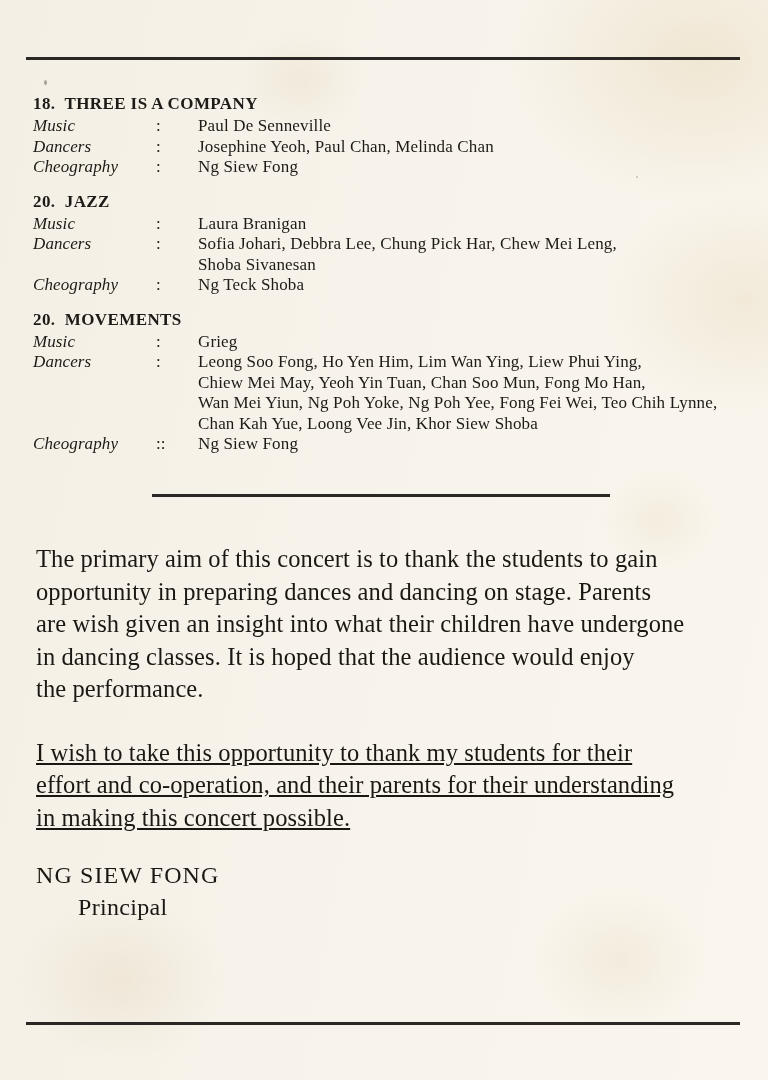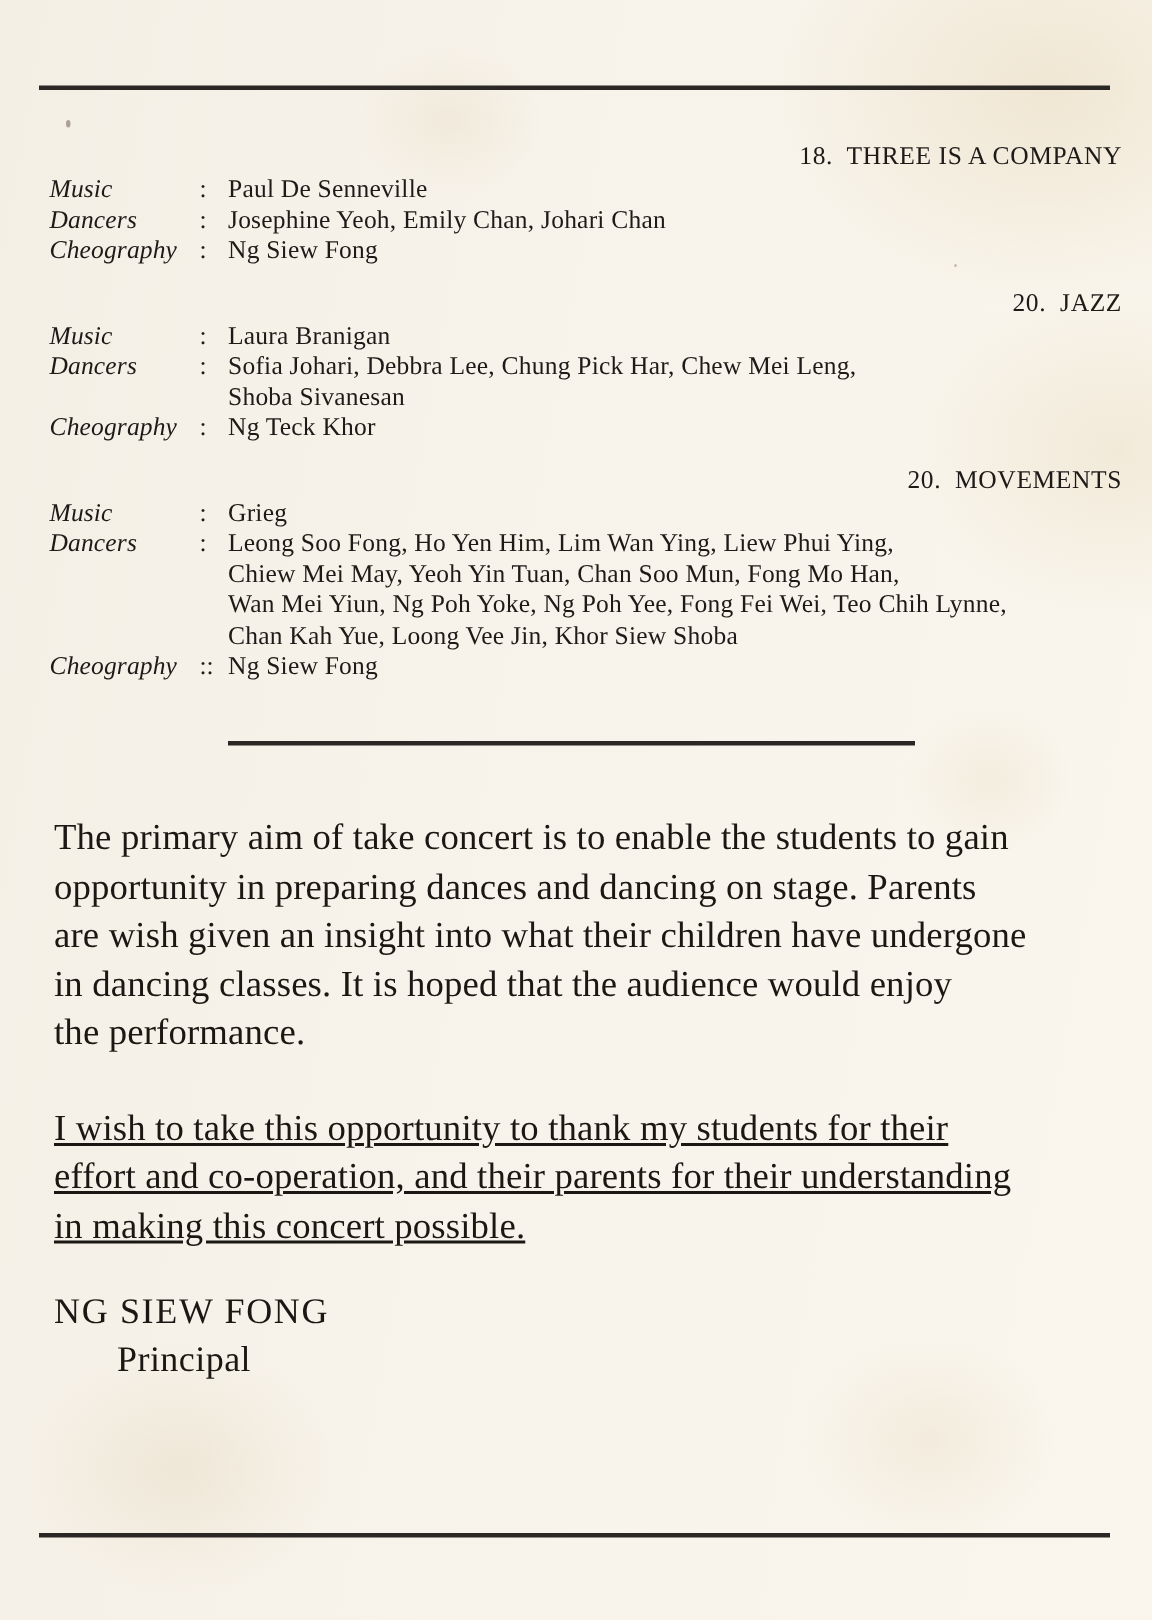--- a/index.html
+++ b/index.html
@@ -54,32 +54,32 @@
 
   
   .programme {
     position: absolute;
     left: 33px;
     top: 92px;
     width: 715px;
   }
   .item { margin-bottom: 2px; }
   .item-title {
-    font-weight: normal;
+    font-weight: bold;
     font-size: 17px;
     letter-spacing: .4px;
     line-height: 23px;
     margin-bottom: 1px;
     white-space: pre;
-    text-align: right;
   }
   .credit-row {
     display: flex;
     align-items: flex-start;
     line-height: 20.5px;
+    gap: 23px;
   }
   .credit-label {
     font-style: italic;
     font-size: 17px;
     width: 100px;
     flex: 0 0 100px;
     letter-spacing: .1px;
   }
   .credit-colon {
     font-size: 17px;
@@ -147,21 +147,21 @@
         <span class="credit-colon">:</span>
         <span class="credit-value">
           <span class="vline">Paul De Senneville</span>
         </span>
       </div>
 
       <div class="credit-row">
         <span class="credit-label">Dancers</span>
         <span class="credit-colon">:</span>
         <span class="credit-value">
-          <span class="vline">Josephine Yeoh, Emily Chan, Johari Chan</span>
+          <span class="vline">Josephine Yeoh, Paul Chan, Melinda Chan</span>
         </span>
       </div>
 
       <div class="credit-row">
         <span class="credit-label">Cheography</span>
         <span class="credit-colon">:</span>
         <span class="credit-value">
           <span class="vline">Ng Siew Fong</span>
         </span>
       </div>
@@ -184,21 +184,21 @@
         <span class="credit-value">
           <span class="vline">Sofia Johari, Debbra Lee, Chung Pick Har, Chew Mei Leng,</span>
           <span class="vline">Shoba Sivanesan</span>
         </span>
       </div>
 
       <div class="credit-row">
         <span class="credit-label">Cheography</span>
         <span class="credit-colon">:</span>
         <span class="credit-value">
-          <span class="vline">Ng Teck Khor</span>
+          <span class="vline">Ng Teck Shoba</span>
         </span>
       </div>
     </div>
 
     <div class="item item-20">
       <div class="item-title">20.  MOVEMENTS</div>
 
       <div class="credit-row">
         <span class="credit-label">Music</span>
         <span class="credit-colon">:</span>
@@ -226,21 +226,21 @@
         </span>
       </div>
     </div>
 
   </div>
 
   <div class="rule middle"></div>
 
   <div class="message">
     <p>
-      <span class="mline">The primary aim of take concert is to enable the students to gain</span>
+      <span class="mline">The primary aim of this concert is to thank the students to gain</span>
       <span class="mline">opportunity in preparing dances and dancing on stage. Parents</span>
       <span class="mline">are wish given an insight into what their children have undergone</span>
       <span class="mline">in dancing classes. It is hoped that the audience would enjoy</span>
       <span class="mline">the performance.</span>
     </p>
     <p>
       <span class="mline">I wish to take this opportunity to thank my students for their</span>
       <span class="mline">effort and co-operation, and their parents for their understanding</span>
       <span class="mline">in making this concert possible.</span>
     </p>

